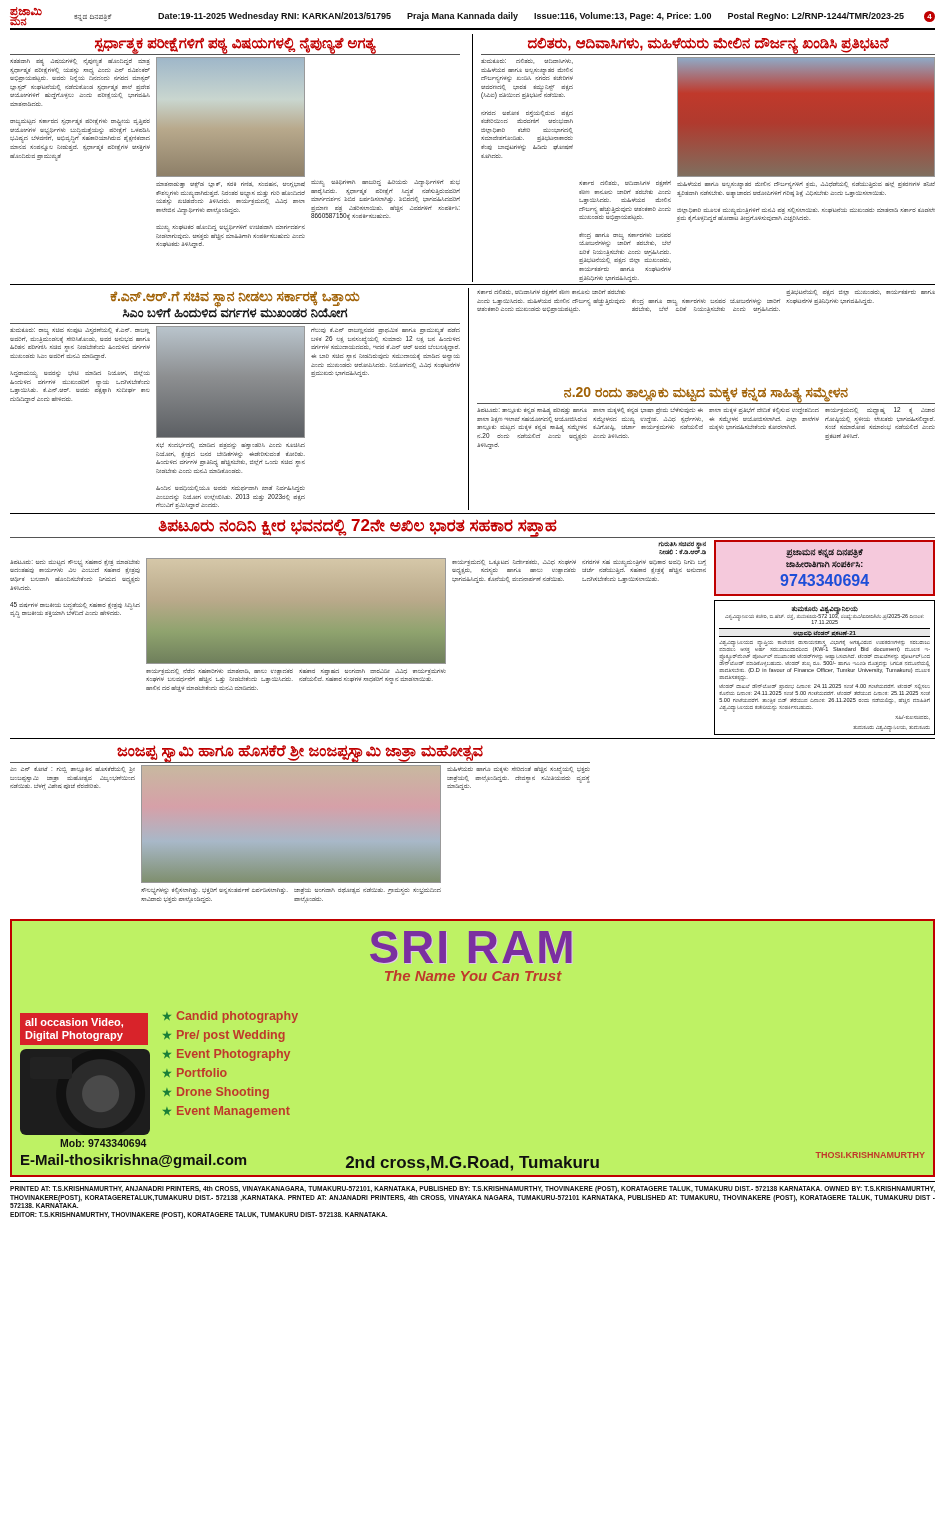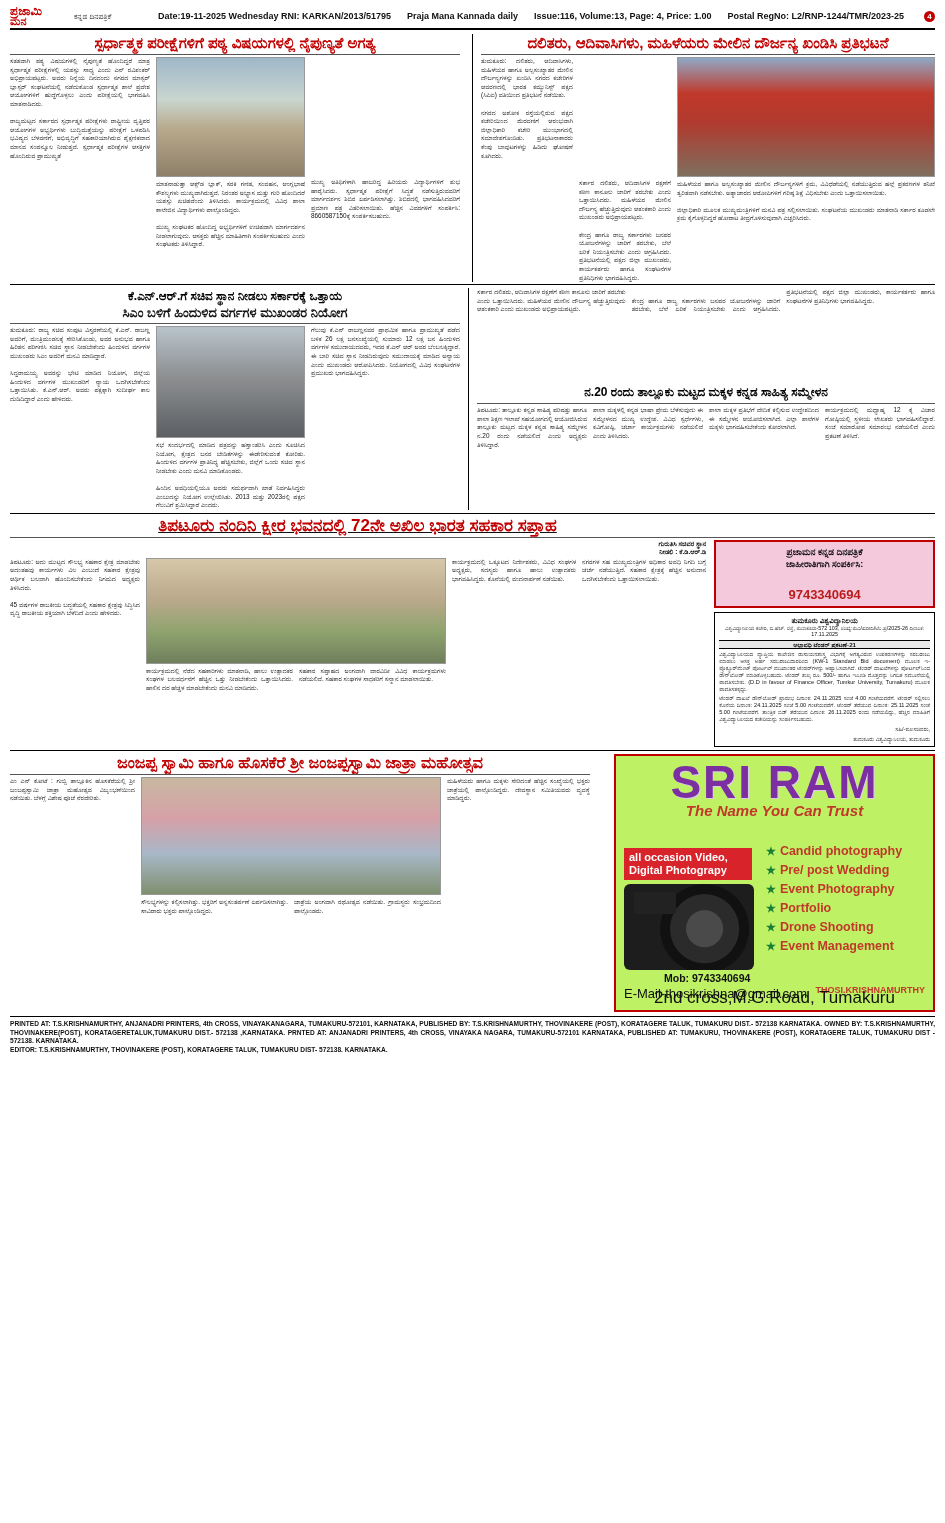--- a/index.html
+++ b/index.html
@@ -12,60 +12,60 @@
   .logo .l1{font-size:12px;}
   .logo .l2{font-size:11px;}
   .mast-sub{font-size:7.5px;color:#222;margin-left:4px;width:78px;line-height:9px;}
   .mast-line{flex:1;font-size:9px;font-weight:bold;display:flex;justify-content:space-between;align-items:center;padding-left:6px;}
   .mast-line span{white-space:nowrap;}
   .pg-circle{width:11px;height:11px;border-radius:50%;background:#c00000;color:#fff;font-size:8px;display:inline-flex;align-items:center;justify-content:center;margin-left:4px;}
   .rule{border-top:1px solid #000;margin:3px 0;}
   .thinrule{border-top:1px solid #555;margin:2px 0;}
 
   .headline{font-size:15px;font-weight:bold;color:#c00000;text-align:center;line-height:18px;}
-  .headline2{font-size:12px;font-weight:bold;color:#000000;text-align:center;line-height:17px;}
+  .headline2{font-size:14px;font-weight:bold;color:#a16207;text-align:center;line-height:17px;}
   .headline-blk{font-size:13px;font-weight:bold;color:#111;text-align:center;line-height:16px;}
 
   .body-txt{font-size:6.4px;line-height:8.6px;text-align:justify;color:#111;}
 
   .cols{display:flex;gap:6px;}
   .col{flex:1;}
 
   .imgbox{background:#d8d8d8;border:1px solid #999;position:relative;overflow:hidden;}
 
   
   .ph-room{background:linear-gradient(180deg,#9fb7c9 0%,#c9d6cf 35%,#b8a98c 60%,#8d7f68 100%);}
   .ph-rally{background:linear-gradient(180deg,#8fa9c6 0%,#c0392b 30%,#b03a2e 55%,#7f6f5f 100%);}
   .ph-portrait{background:linear-gradient(180deg,#b9c4cc 0%,#8d8f91 45%,#5c5f63 100%);}
   .ph-stage{background:linear-gradient(180deg,#d5c7a8 0%,#b9a98a 40%,#8fa36e 70%,#6f7f5c 100%);}
   .ph-fest{background:linear-gradient(180deg,#c8b8a0 0%,#d6a0a8 35%,#a8b8c8 65%,#7f8f6f 100%);}
   .pink{background:#f5c9dc;border:2px solid #c00000;text-align:center;padding:4px 2px;}
   .pink .t1{font-size:9px;font-weight:bold;color:#111;line-height:12px;}
-  .pink .t2{font-size:13px;font-weight:bold;color:#b91c1c;margin-top:17px;}
+  .pink .t2{font-size:16px;font-weight:bold;color:#1d4ed8;margin-top:2px;}
 
   .tender{border:1.5px solid #000;padding:3px 4px;font-size:5.6px;line-height:7px;text-align:justify;}
   .tender .th{text-align:center;font-weight:bold;font-size:7px;line-height:9px;}
   .tender .th2{text-align:center;font-weight:bold;font-size:6.2px;background:#e8e8e8;border-top:1px solid #000;border-bottom:1px solid #000;margin:2px 0;}
   .tender .sign{text-align:right;font-size:5.6px;margin-top:3px;}
 
   
   .sriram{border:2px solid #c00000;background:#bef264;position:relative;height:258px;box-sizing:border-box;overflow:hidden;}
   .sriram .brand{font-size:46px;font-weight:bold;color:#7b2fa0;text-align:center;letter-spacing:2px;line-height:48px;margin-top:2px;
     text-shadow:1px 1px 0 #e0c8ef;}
   .sriram .tag{text-align:center;font-style:italic;font-weight:bold;font-size:15px;color:#c0392b;margin-top:-4px;}
   .sriram .occ{position:absolute;left:8px;top:92px;background:#d8232a;color:#fff;font-weight:bold;font-size:11px;line-height:13px;padding:3px 5px;width:118px;}
   .sriram ul{position:absolute;left:150px;top:86px;margin:0;padding:0;list-style:none;}
   .sriram ul li{font-size:12.5px;font-weight:bold;color:#c0392b;line-height:19px;}
   .sriram ul li:before{content:"\2605";color:#1a7f37;margin-right:4px;font-size:11px;}
   .cam{position:absolute;left:8px;top:128px;width:130px;height:86px;background:radial-gradient(circle at 62% 52%,#4a4a4a 0 18px,#2b2b2b 19px 34px,#111 35px 44px,#1d1d1d 45px 100%);border-radius:6px;}
   .cam:after{content:"";position:absolute;left:10px;top:8px;width:42px;height:22px;background:#222;border-radius:3px;}
   .sriram .mob{position:absolute;left:8px;top:216px;font-size:10.5px;font-weight:bold;color:#111;padding-left:40px;}
-  .sriram .mail{position:absolute;left:8px;top:230px;font-size:13px;font-weight:normal;color:#111;}
+  .sriram .mail{position:absolute;left:8px;top:230px;font-size:15px;font-weight:bold;color:#111;}
   .sriram .name{position:absolute;right:8px;top:229px;font-size:9px;font-weight:bold;color:#c0392b;}
-  .sriram .addr{position:absolute;left:0;right:0;bottom:2px;text-align:center;font-size:17px;font-weight:normal;color:#111;}
+  .sriram .addr{position:absolute;left:0;right:0;bottom:2px;text-align:center;font-size:17px;font-weight:bold;color:#111;}
 
   .footer{border-top:1px solid #000;margin-top:4px;padding-top:3px;font-size:6.6px;line-height:8.6px;text-align:justify;font-weight:bold;color:#111;}
   .byline{font-size:6.6px;text-align:right;font-weight:bold;}
 </style>
 </head>
 <body>
 
 <div class="page">
 
   <div class="masthead">
@@ -177,21 +177,21 @@
         <div class="col">
             <div class="body-txt">ಕಾರ್ಯಕ್ರಮದಲ್ಲಿ ಮಧ್ಯಾಹ್ನ 12 ಕ್ಕೆ ವಿಚಾರ ಗೋಷ್ಠಿಯಲ್ಲಿ ಸ್ಥಳೀಯ ಲೇಖಕರು ಭಾಗವಹಿಸಲಿದ್ದಾರೆ. ಸಂಜೆ ಸಮಾರೋಪ ಸಮಾರಂಭ ನಡೆಯಲಿದೆ ಎಂದು ಪ್ರಕಟಣೆ ತಿಳಿಸಿದೆ.</div>
           </div>
       </div>
     </div>
   </div>
 
   <div class="rule"></div>
 
   <div style="display:flex;gap:8px;">
-    <div style="flex:1;text-decoration:underline;">
+    <div style="flex:1;">
       <div class="headline" style="font-size:17px;">ತಿಪಟೂರು ನಂದಿನಿ ಕ್ಷೀರ ಭವನದಲ್ಲಿ 72ನೇ ಅಖಿಲ ಭಾರತ ಸಹಕಾರ ಸಪ್ತಾಹ</div>
     </div>
     <div style="width:222px;"></div>
   </div>
   <div class="thinrule"></div>
 
   <div style="display:flex;gap:8px;">
     <div style="width:700px;">
       <div class="byline">ಗುರುತಿಸಿ ಸಚಿವರ ಸ್ಥಾನ</div>
       <div class="byline">ನೀಡಲಿ : ಕೆ.ಡಿ.ಆರ್‌.ಡಿ</div>
@@ -234,21 +234,21 @@
         <div>ವಿಶ್ವವಿದ್ಯಾನಿಲಯದ ವ್ಯಾಪ್ತಿಯ ಕಾಲೇಜಿನ ರಾಸಾಯನಶಾಸ್ತ್ರ ವಿಭಾಗಕ್ಕೆ ಅಗತ್ಯವಿರುವ ಉಪಕರಣಗಳನ್ನು ಸರಬರಾಜು ಮಾಡಲು ಆಸಕ್ತ ಅರ್ಹ ಸರಬರಾಜುದಾರರಿಂದ (KW-1 Standard Bid document) ಮೂಲಕ ಇ-ಪ್ರೊಕ್ಯೂರ್‌ಮೆಂಟ್ ಪೋರ್ಟಲ್ ಮುಖಾಂತರ ಟೆಂಡರ್‌ಗಳನ್ನು ಆಹ್ವಾನಿಸಲಾಗಿದೆ. ಟೆಂಡರ್ ದಾಖಲೆಗಳನ್ನು ಪೋರ್ಟಲ್‌ನಿಂದ ಡೌನ್‌ಲೋಡ್ ಮಾಡಿಕೊಳ್ಳಬಹುದು. ಟೆಂಡರ್ ಶುಲ್ಕ ರೂ. 500/- ಹಾಗೂ ಇಎಂಡಿ ಮೊತ್ತವನ್ನು ನಿಗದಿತ ನಮೂನೆಯಲ್ಲಿ ಪಾವತಿಸಬೇಕು. (D.D in favour of Finance Officer, Tumkur University, Tumakuru) ಮೂಲಕ ಪಾವತಿಸತಕ್ಕದ್ದು.</div>
         <div style="margin-top:2px;">ಟೆಂಡರ್ ದಾಖಲೆ ಡೌನ್‌ಲೋಡ್ ಪ್ರಾರಂಭ ದಿನಾಂಕ: 24.11.2025 ಸಂಜೆ 4.00 ಗಂಟೆಯವರೆಗೆ. ಟೆಂಡರ್ ಸಲ್ಲಿಸಲು ಕೊನೆಯ ದಿನಾಂಕ: 24.11.2025 ಸಂಜೆ 5.00 ಗಂಟೆಯವರೆಗೆ. ಟೆಂಡರ್ ತೆರೆಯುವ ದಿನಾಂಕ: 25.11.2025 ಸಂಜೆ 5.00 ಗಂಟೆಯವರೆಗೆ. ತಾಂತ್ರಿಕ ಬಿಡ್ ತೆರೆಯುವ ದಿನಾಂಕ: 26.11.2025 ರಂದು ನಡೆಯಲಿದ್ದು, ಹೆಚ್ಚಿನ ಮಾಹಿತಿಗೆ ವಿಶ್ವವಿದ್ಯಾನಿಲಯದ ಕಚೇರಿಯನ್ನು ಸಂಪರ್ಕಿಸಬಹುದು.</div>
         <div class="sign">ಸಹಿ/-ಕುಲಸಚಿವರು,</div>
         <div class="sign">ತುಮಕೂರು ವಿಶ್ವವಿದ್ಯಾನಿಲಯ, ತುಮಕೂರು</div>
       </div>
     </div>
   </div>
 
   <div class="rule"></div>
 
-  <div style="display:flex;gap:24px;">
+  <div style="display:flex;gap:16px;flex-direction:column;">
     <div style="width:580px;">
       <div class="headline" style="font-size:16px;">ಜಂಜಪ್ಪ ಸ್ವಾಮಿ ಹಾಗೂ ಹೊಸಕೆರೆ ಶ್ರೀ ಜಂಜಪ್ಪಸ್ವಾಮಿ ಜಾತ್ರಾ ಮಹೋತ್ಸವ</div>
       <div class="thinrule"></div>
       <div class="cols" style="margin-top:2px;">
         <div class="col" style="flex:0 0 125px;">
           <div class="body-txt">ಎಂ ಎನ್ ಕೋಟೆ : ಗುಬ್ಬಿ ತಾಲ್ಲೂಕಿನ ಹೊಸಕೆರೆಯಲ್ಲಿ ಶ್ರೀ ಜಂಜಪ್ಪಸ್ವಾಮಿ ಜಾತ್ರಾ ಮಹೋತ್ಸವ ವಿಜೃಂಭಣೆಯಿಂದ ನಡೆಯಿತು. ಬೆಳಗ್ಗೆ ವಿಶೇಷ ಪೂಜೆ ನೆರವೇರಿತು.</div>
         </div>
         <div class="col" style="flex:0 0 300px;">
           <div class="imgbox ph-fest" style="height:116px;"></div>
           <div class="cols" style="margin-top:3px;">

